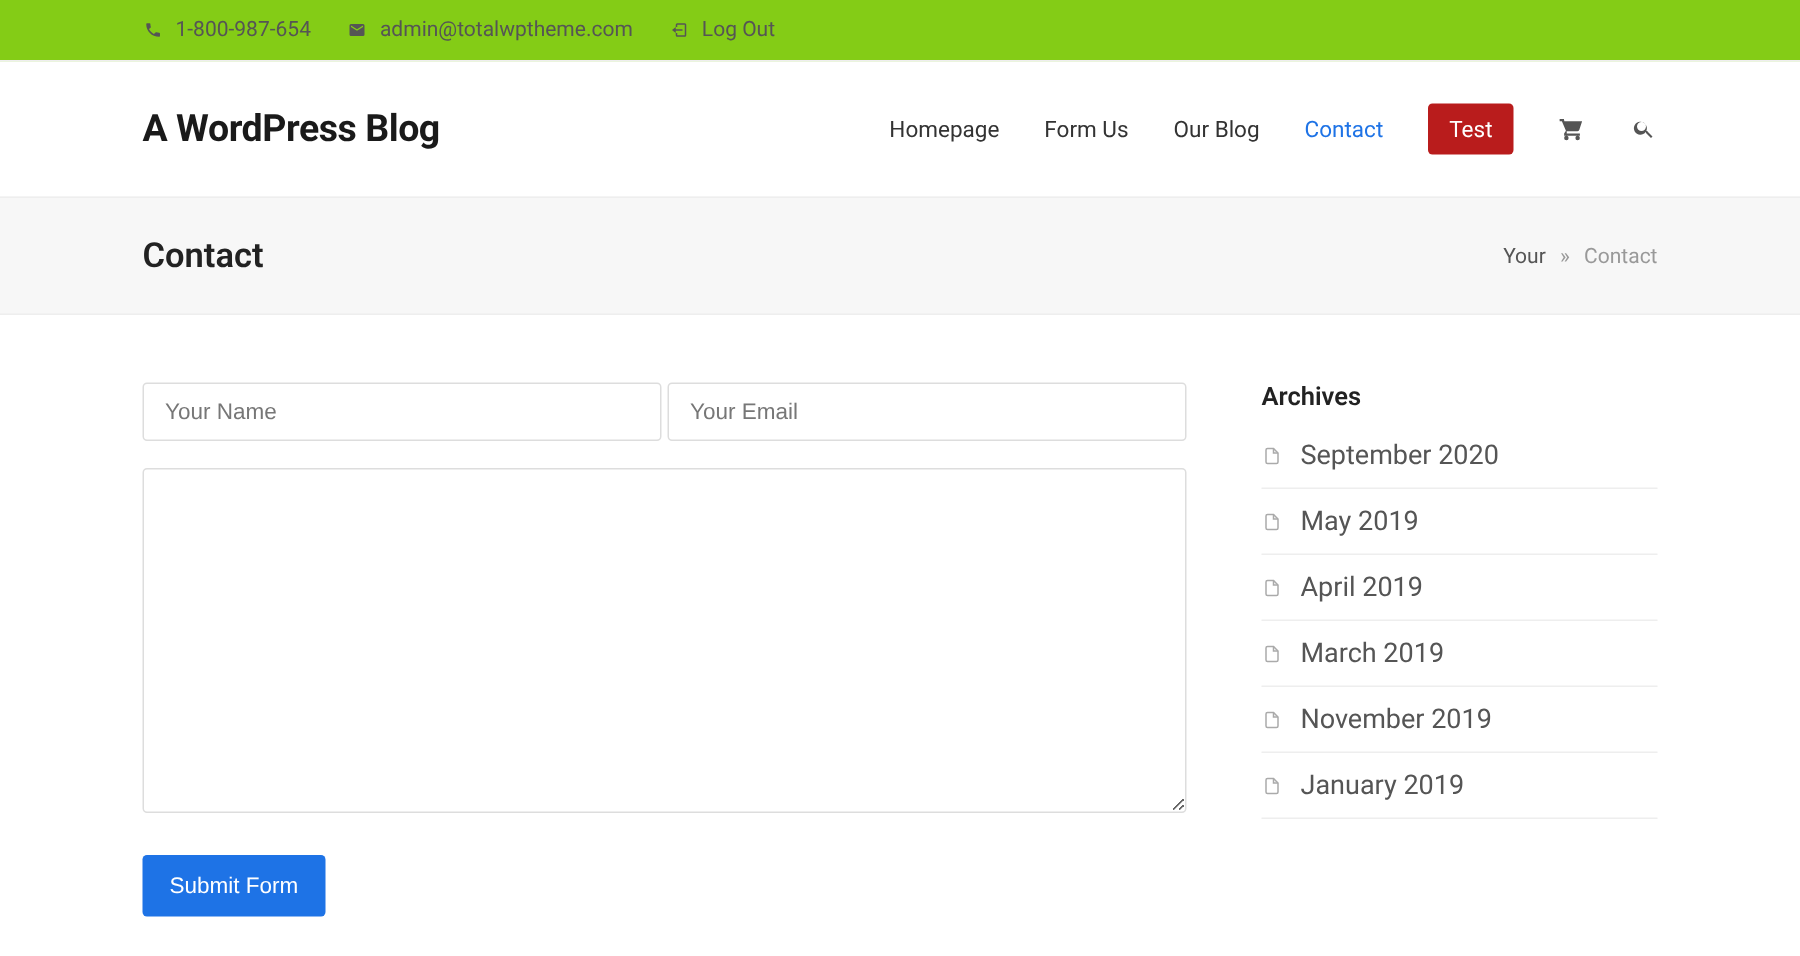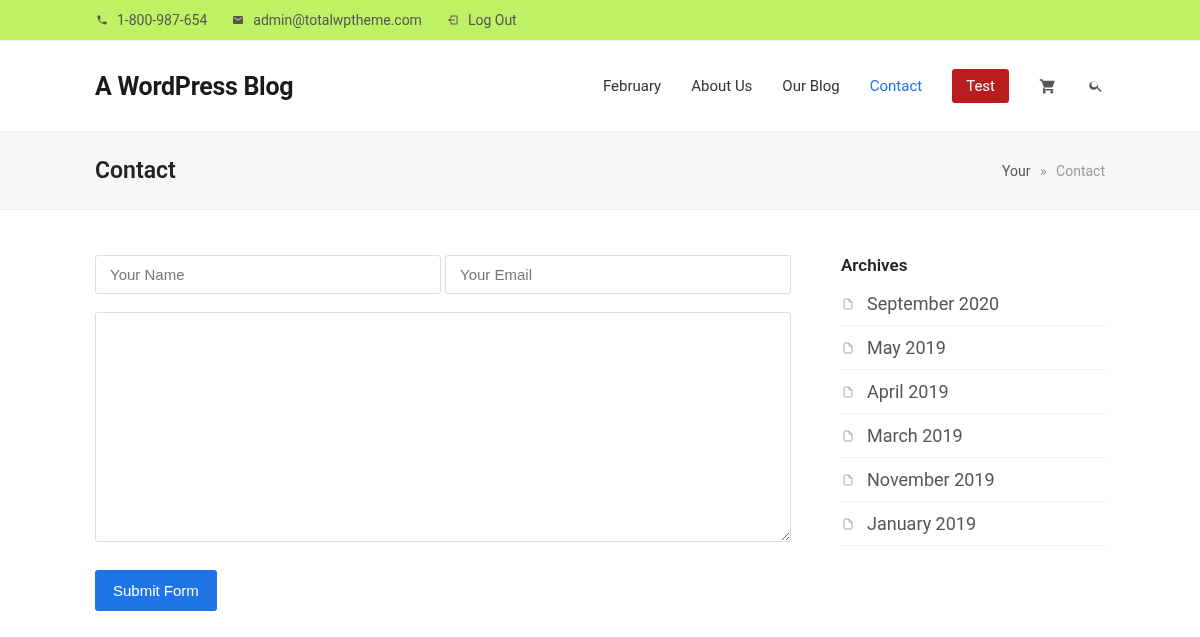--- a/index.html
+++ b/index.html
@@ -1,20 +1,20 @@
 <!DOCTYPE html>
 <html><head>
   <meta charset="utf-8">
   <style>
     * { margin: 0; padding: 0; box-sizing: border-box; }
     body { font-family: -apple-system, BlinkMacSystemFont, "Segoe UI", Roboto, Helvetica, Arial, sans-serif; color: #333; background: #fff; }
     .container { max-width: 1010px; margin: 0 auto; padding: 0 0; }
 
     
-    .topbar { background: #bef264; border-bottom: 1px solid #eee; padding: 12px 0; font-size: 14px; color: #555; }
+    .topbar { background: #84cc16; border-bottom: 1px solid #eee; padding: 12px 0; font-size: 14px; color: #555; }
     .topbar-inner { display: flex; gap: 24px; align-items: center; }
     .topbar-item { display: inline-flex; align-items: center; gap: 8px; color: #555; text-decoration: none; }
     .topbar-item .icon { width: 14px; height: 14px; display: inline-flex; align-items: center; justify-content: center; }
 
     
     .header { background: #fff; padding: 28px 0; }
     .header-inner { display: flex; align-items: center; justify-content: space-between; }
     .site-title { font-size: 25px; font-weight: 700; letter-spacing: -0.3px; color: #1a1a1a; }
     .nav { display: flex; align-items: center; gap: 30px; }
     .nav a { color: #333; text-decoration: none; font-size: 15px; }
@@ -87,22 +87,22 @@
       </a>
     </div>
   </div>
 </div>
 
 <header class="header">
   <div class="container">
     <div class="header-inner">
       <div class="site-title">A WordPress Blog</div>
       <nav class="nav">
-        <a href="#">February</a>
-        <a href="#">About Us</a>
+        <a href="#">Homepage</a>
+        <a href="#">Form Us</a>
         <a href="#">Our Blog</a>
         <a href="#" class="active">Contact</a>
         <a href="#" class="btn-test">Test</a>
         <a href="#" class="icon-btn">
           <svg width="18" height="18" viewBox="0 0 24 24" fill="currentColor">
               <path d="M7 18a2 2 0 1 0 .001 4.001A2 2 0 0 0 7 18zm10 0a2 2 0 1 0 .001 4.001A2 2 0 0 0 17 18zM7.2 14h9.4a2 2 0 0 0 1.9-1.4L21 5H5.2l-.4-2H1v2h2l3.6 8.6L5 16v2h14v-2H7.4l-.2-.5.2-.5-.2-1z"></path>
             </svg>
         </a>
         <a href="#" class="icon-btn">
           <svg width="16" height="16" viewBox="0 0 24 24" fill="currentColor">

